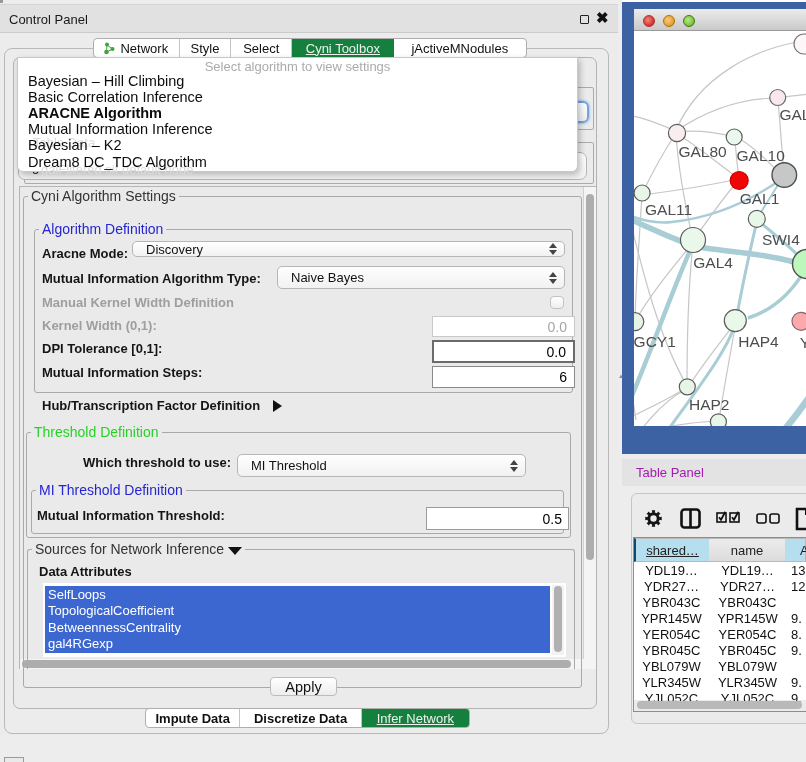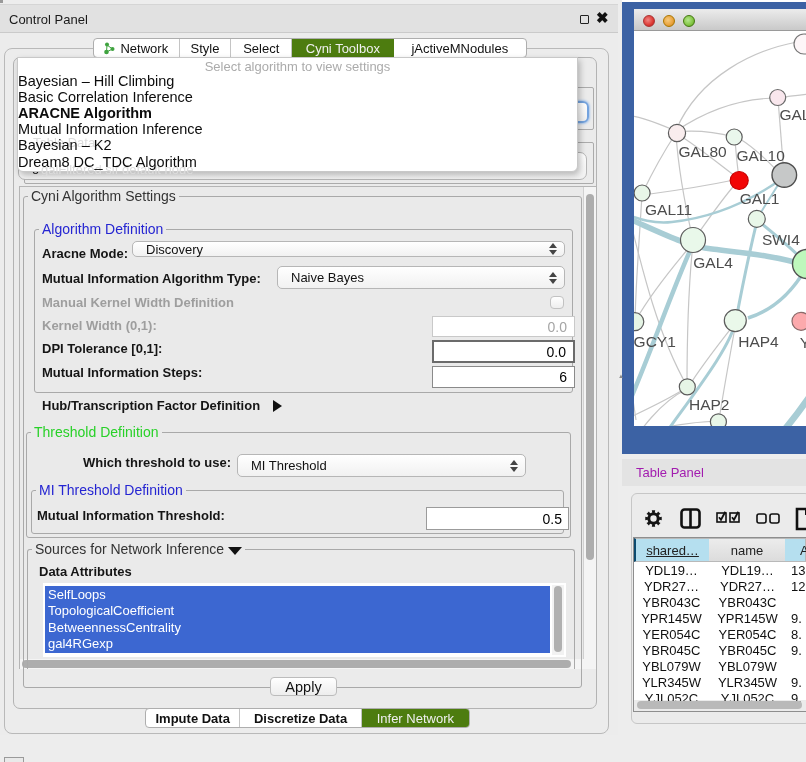--- a/index.html
+++ b/index.html
@@ -17,21 +17,21 @@
 
 
 #outerpane { left:4px; top:48px; width:605px; height:686px; border:1px solid #b9b9b9; border-radius:8px; background:#ececec; }
 
 #innerpane { left:13px; top:57px; width:584px; height:652px; border:1px solid #b3b3b3; border-radius:7px; background:#ebebeb; }
 
 
 .tabstrip { display:flex; align-items:stretch; height:20px; background:#fff; border:1px solid #aeaeae; border-radius:4px; overflow:hidden; }
 .tabstrip .seg { display:flex; align-items:center; justify-content:center; font-size:13px; color:#111; border-right:1px solid #c4c4c4; }
 .tabstrip .seg:last-child { border-right:none; }
-.tabstrip .seg.sel { background:#4d7c0f; color:#f0f0f0; border-right:none; }
+.tabstrip .seg.sel { background:#15803d; color:#f0f0f0; border-right:none;text-decoration:underline; }
 #toptabs { left:93px; top:38px; width:434px; }
 #toptabs .s1{width:86px;} #toptabs .s2{width:52px;} #toptabs .s3{width:61px;} #toptabs .s4{width:102px;} #toptabs .s5{width:133px;}
 
 #bottabs { left:145px; top:708px; width:325px; }
 #bottabs .seg { font-weight:bold; }
 #bottabs .s1{width:95px;} #bottabs .s2{width:122px;} #bottabs .s3{width:108px; font-weight:normal;}
 
 
 #scrollarea { left:19px; top:186px; width:577px; height:483px; border:1px solid #b5b5b5; background:#eaeaea; }
 .vthumb { position:absolute; background:#adadad; border-radius:4px; }
@@ -61,21 +61,21 @@
 #bluebox { position:absolute; left:2px; top:3px; width:505px; height:67px; background:#3c67d1; color:#fff; font-size:13px; line-height:16.3px; padding:1px 0 0 3px; }
 #listsb { position:absolute; right:2px; top:2px; width:12px; height:70px; background:#f2f2f2; }
 #listsb .vthumb { left:2px; top:1px; width:8px; height:66px; background:#b0b0b0; }
 
 
 #applybtn { left:270px; top:677px; width:67px; height:19px; background:linear-gradient(#ffffff,#ededed); border:1px solid #bcbcbc; border-radius:4px; font-size:14.5px; color:#111; display:flex; align-items:center; justify-content:center; }
 
 
 #popup { left:17px; top:57px; width:561px; height:115px; background:#ffffff; border:1px solid #c8c8c8; border-radius:0 0 6px 6px; box-shadow:2px 3px 6px rgba(0,0,0,0.25); font-size:14.5px; color:#0c0c0c; }
 #popup .hdr { position:absolute; left:0; right:0; top:1px; text-align:center; color:#ababab; font-size:13px; }
-#popup .it { position:absolute; left:0px; white-space:nowrap; }
+#popup .it { position:absolute; left:10px; white-space:nowrap; }
 
 
 #netwin { left:622px; top:2px; width:184px; height:452px; background:#3c62a4; }
 #nettitle { left:634px; top:9px; width:172px; height:22px; background:linear-gradient(#ececec,#c9c9c9); border-bottom:1px solid #9a9a9a; }
 .tl { position:absolute; top:15px; width:12px; height:12px; border-radius:50%; }
 #netview { left:634px; top:31px; width:172px; height:395px; background:#fff; overflow:hidden; }
 
 
 #tptitle { left:622px; top:459px; width:184px; height:27px; background:#e3e3e3; }
 #tptitle .t { position:absolute; left:14px; top:6px; font-size:13px; color:#a21caf; }

